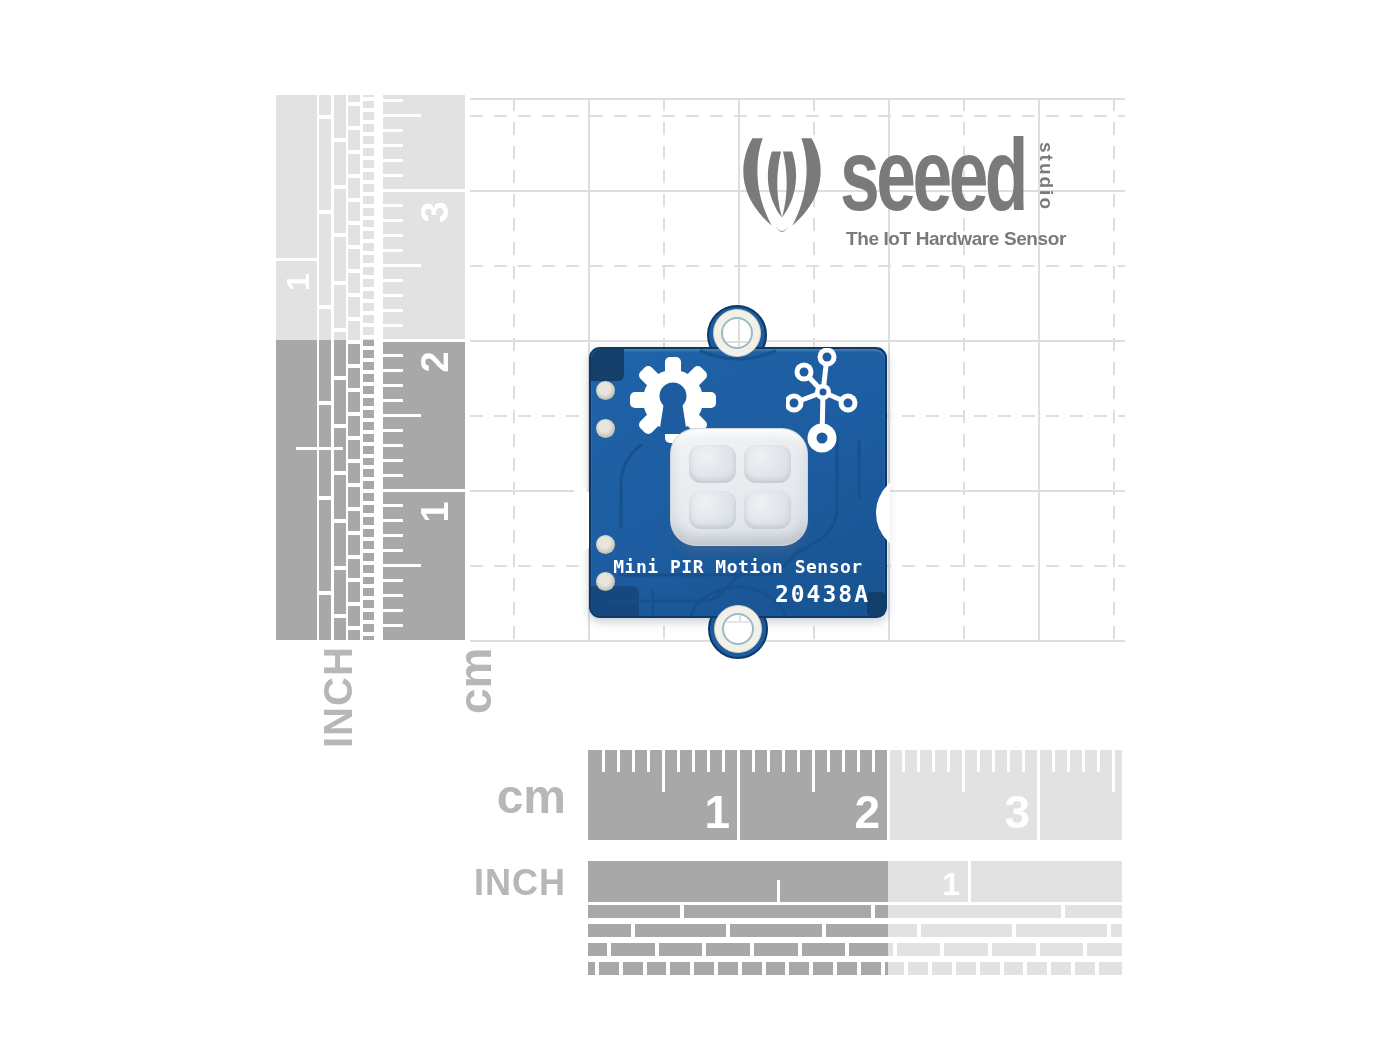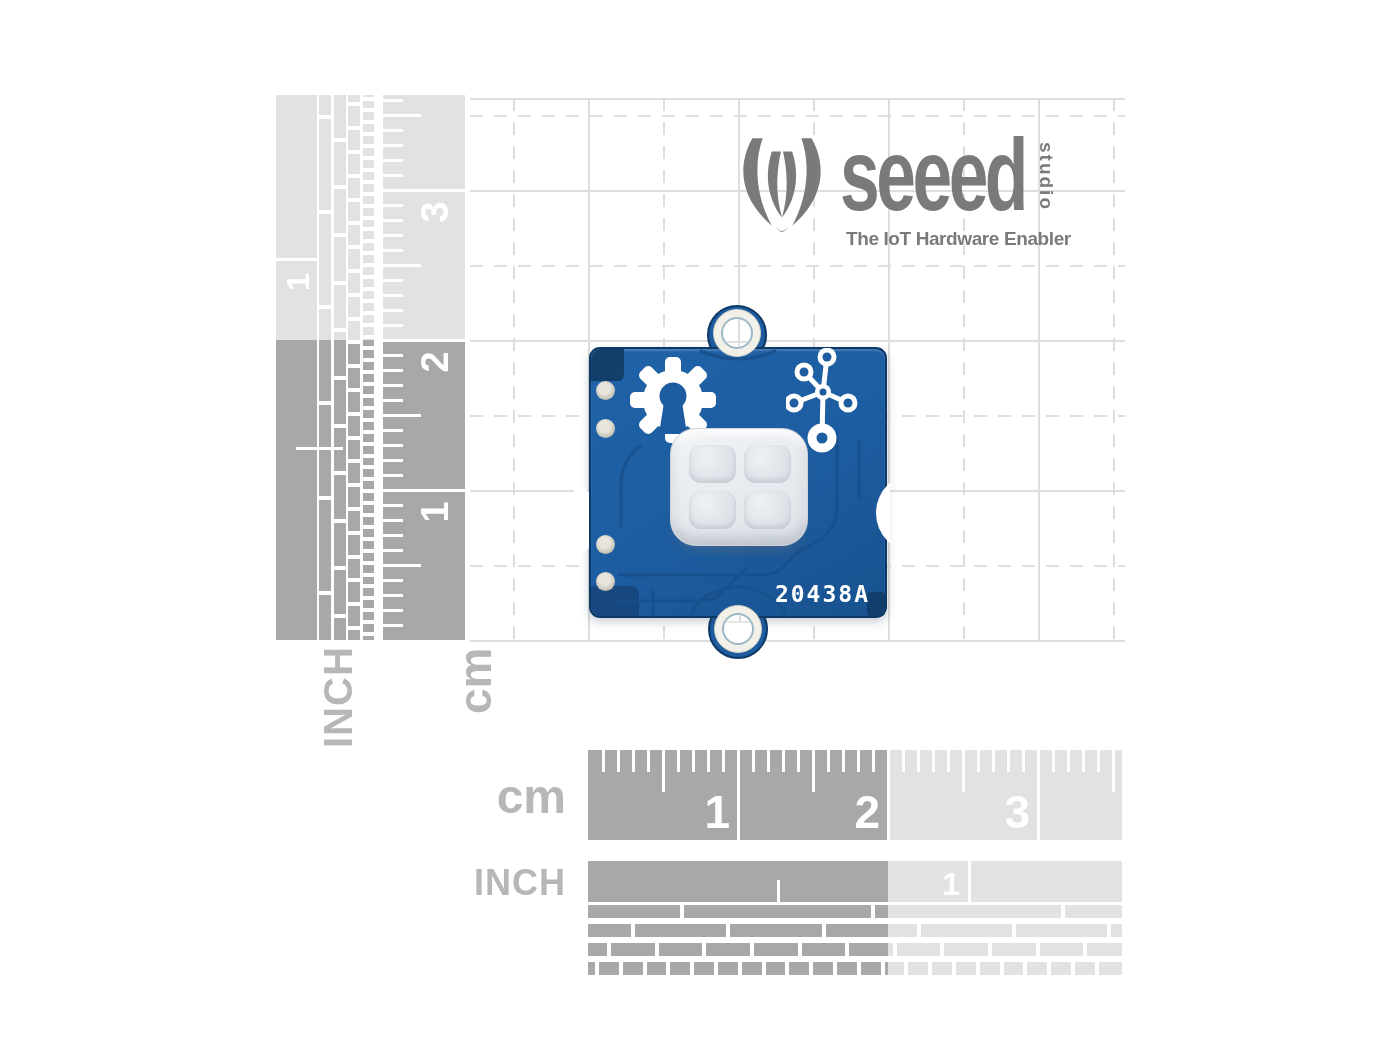--- a/index.html
+++ b/index.html
@@ -93,21 +93,21 @@
         <path d="M26,2 C11,28 13,61 45,88 C28,57 28,24 36,2 Z"></path>
         <path d="M84,2 C99,28 97,61 65,88 C82,57 82,24 74,2 Z"></path>
         <path d="M45,15 C37,40 42,63 55,80 C48,55 50,33 54,15 Z"></path>
         <path d="M65,15 C73,40 68,63 55,80 C62,55 60,33 56,15 Z"></path>
         <path d="M49,88 C52,95 58,95 61,88 C58,96 52,96 49,88 Z"></path>
       </g>
     </svg>
   </div>
   <div id="logo-text">seeed</div>
   <div id="logo-studio">studio</div>
-  <div id="logo-tagline">The IoT Hardware Enabler</div>
+  <div id="logo-tagline">The IoT Hardware Sensor</div>
 
   <div id="v-inch-main" class="ruler">
       <div style="position: absolute; left: 0px; top: 0px; width: 41px; height: 245px; background: rgb(226, 226, 226);"></div>
       <div style="position: absolute; left: 0px; top: 245px; width: 41px; height: 300px; background: rgb(168, 168, 168);"></div>
       <div style="position: absolute; left: 0px; top: 162.5px; width: 41px; height: 3px; background: rgb(255, 255, 255);"></div>
     </div>
   <div id="v-inch-cols" class="ruler">
       <div style="position: absolute; left: 0px; top: 0px; width: 12px; height: 245px; background: rgb(226, 226, 226);"></div>
       <div style="position: absolute; left: 0px; top: 245px; width: 12px; height: 300px; background: rgb(168, 168, 168);"></div>
       <div style="position: absolute; left: 0px; top: 496px; width: 12px; height: 4px; background: rgb(255, 255, 255);"></div>
@@ -458,20 +458,21 @@
 
   <div id="lens">
     <div id="lens-bumps">
       <div class="bump"></div>
       <div class="bump"></div>
       <div class="bump"></div>
       <div class="bump"></div>
     </div>
   </div>
 
+  <div id="board-title">Mini PIR Motion Sensor</div>
   <div id="board-model">20438A</div>
 
   <div class="hole-pad" style="left:713px;top:309px;width:48px;height:48px;"></div>
   <div class="hole" style="left:721px;top:317px;">
     <div style="position:absolute;left:15px;top:0;width:2px;height:32px;background:#dedede;"></div>
     <div style="position:absolute;left:0;top:22px;width:32px;height:2px;background:#dedede;"></div>
   </div>
   <div class="hole-pad" style="left:714px;top:605px;width:48px;height:48px;"></div>
   <div class="hole" style="left:722px;top:613px;">
     <div style="position:absolute;left:15px;top:0;width:2px;height:8px;background:#dedede;"></div>

